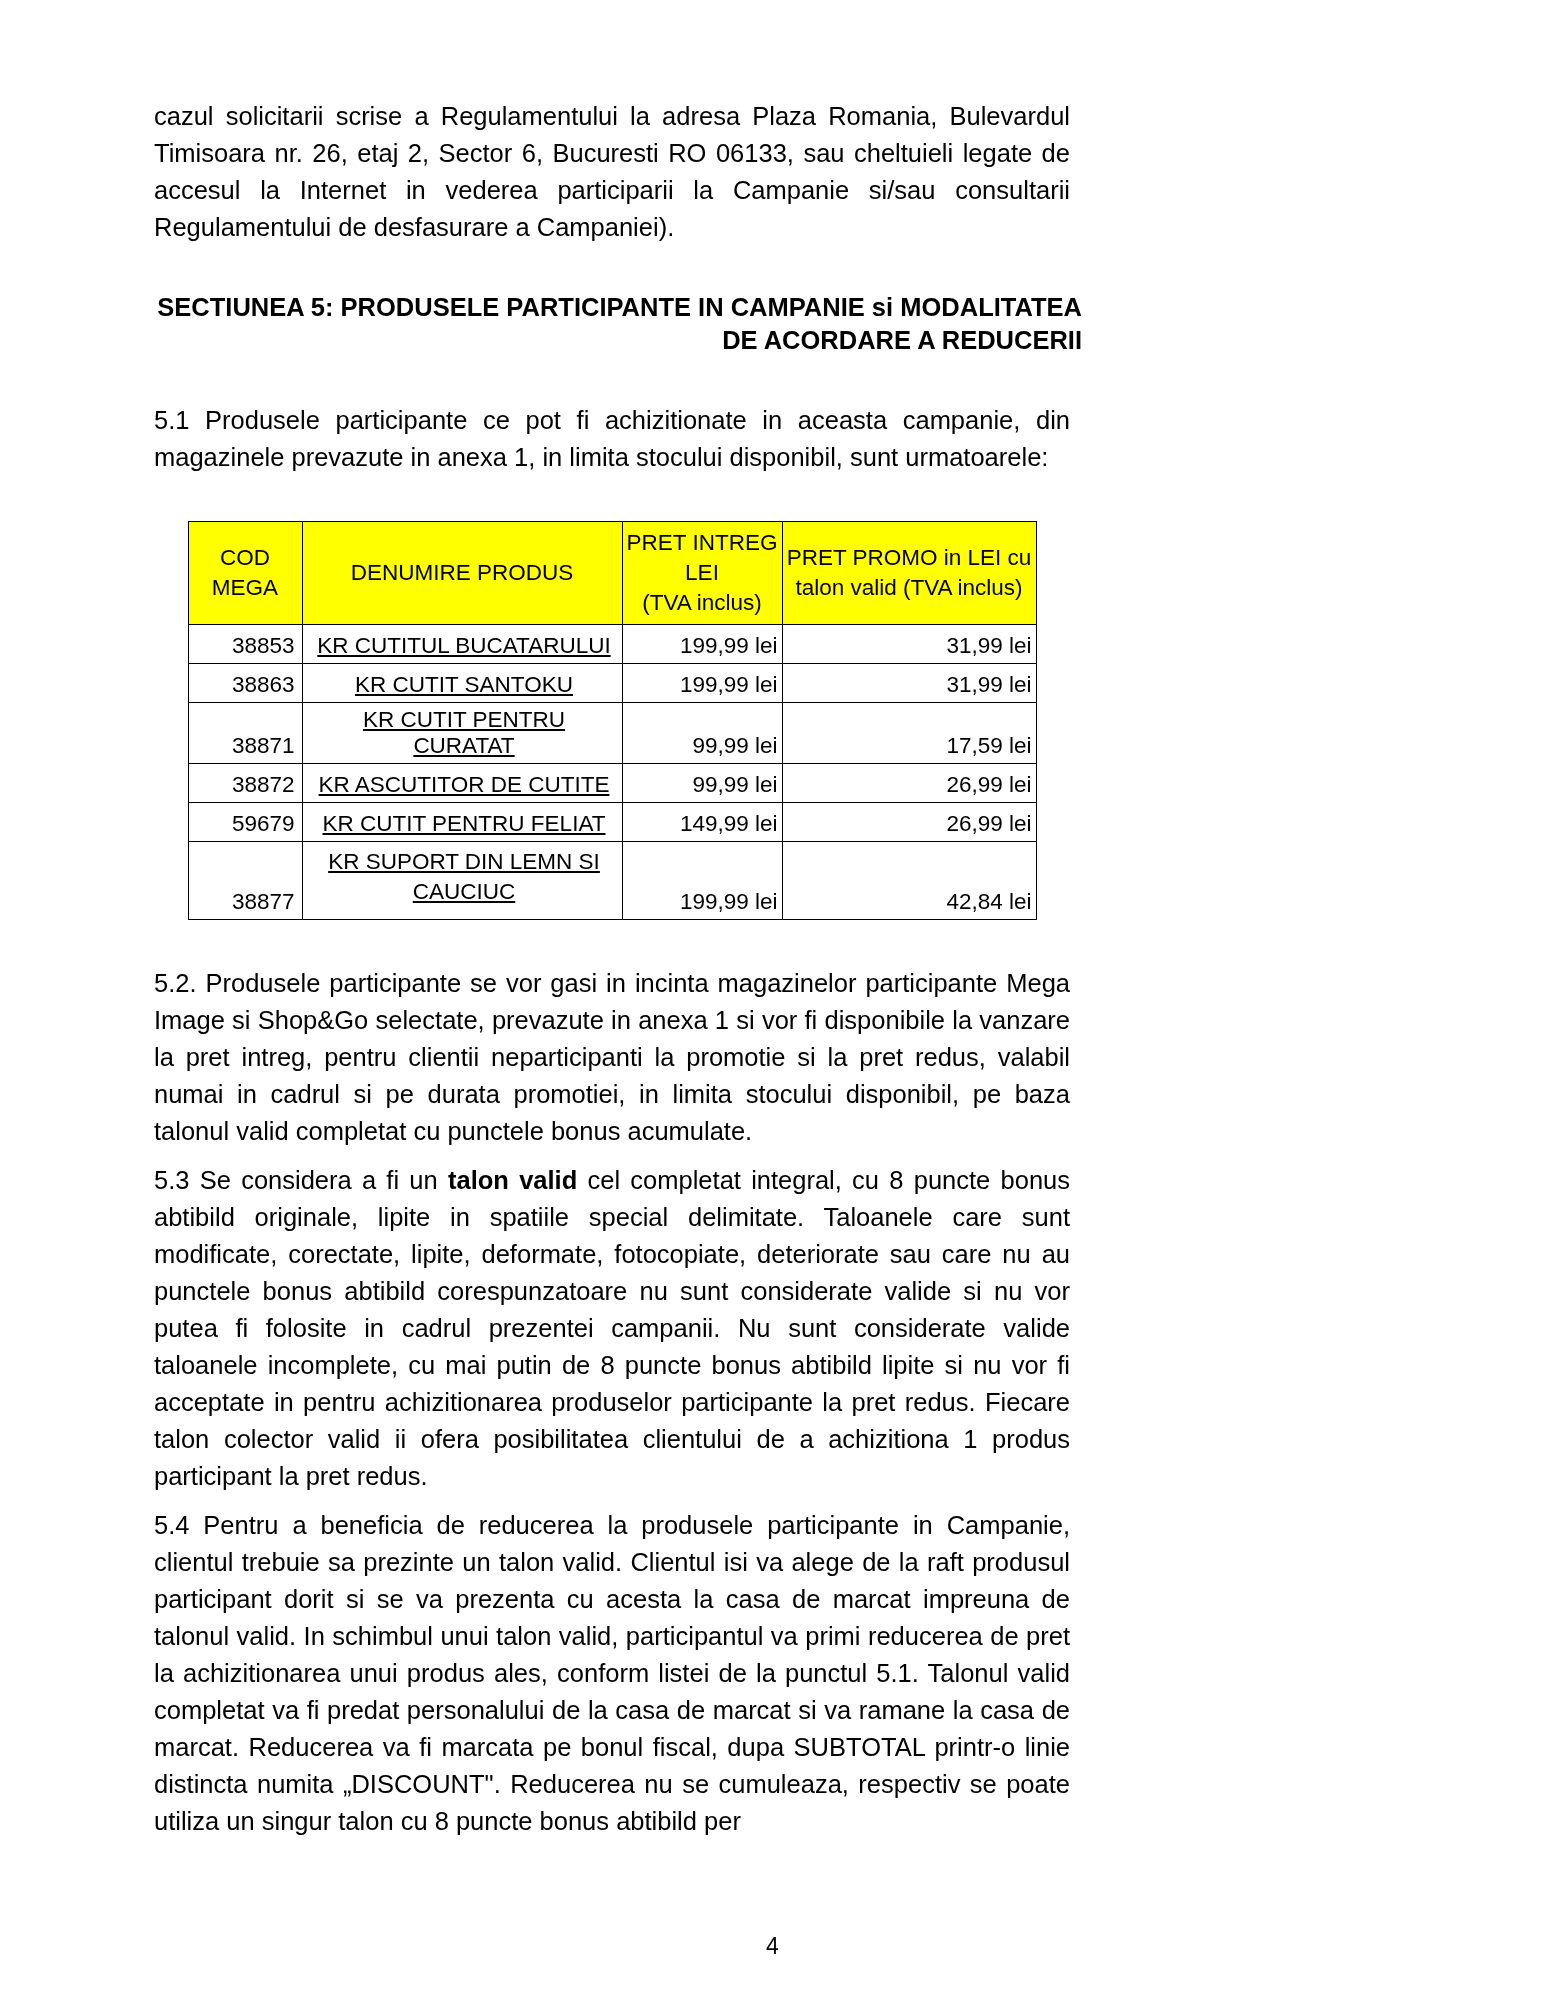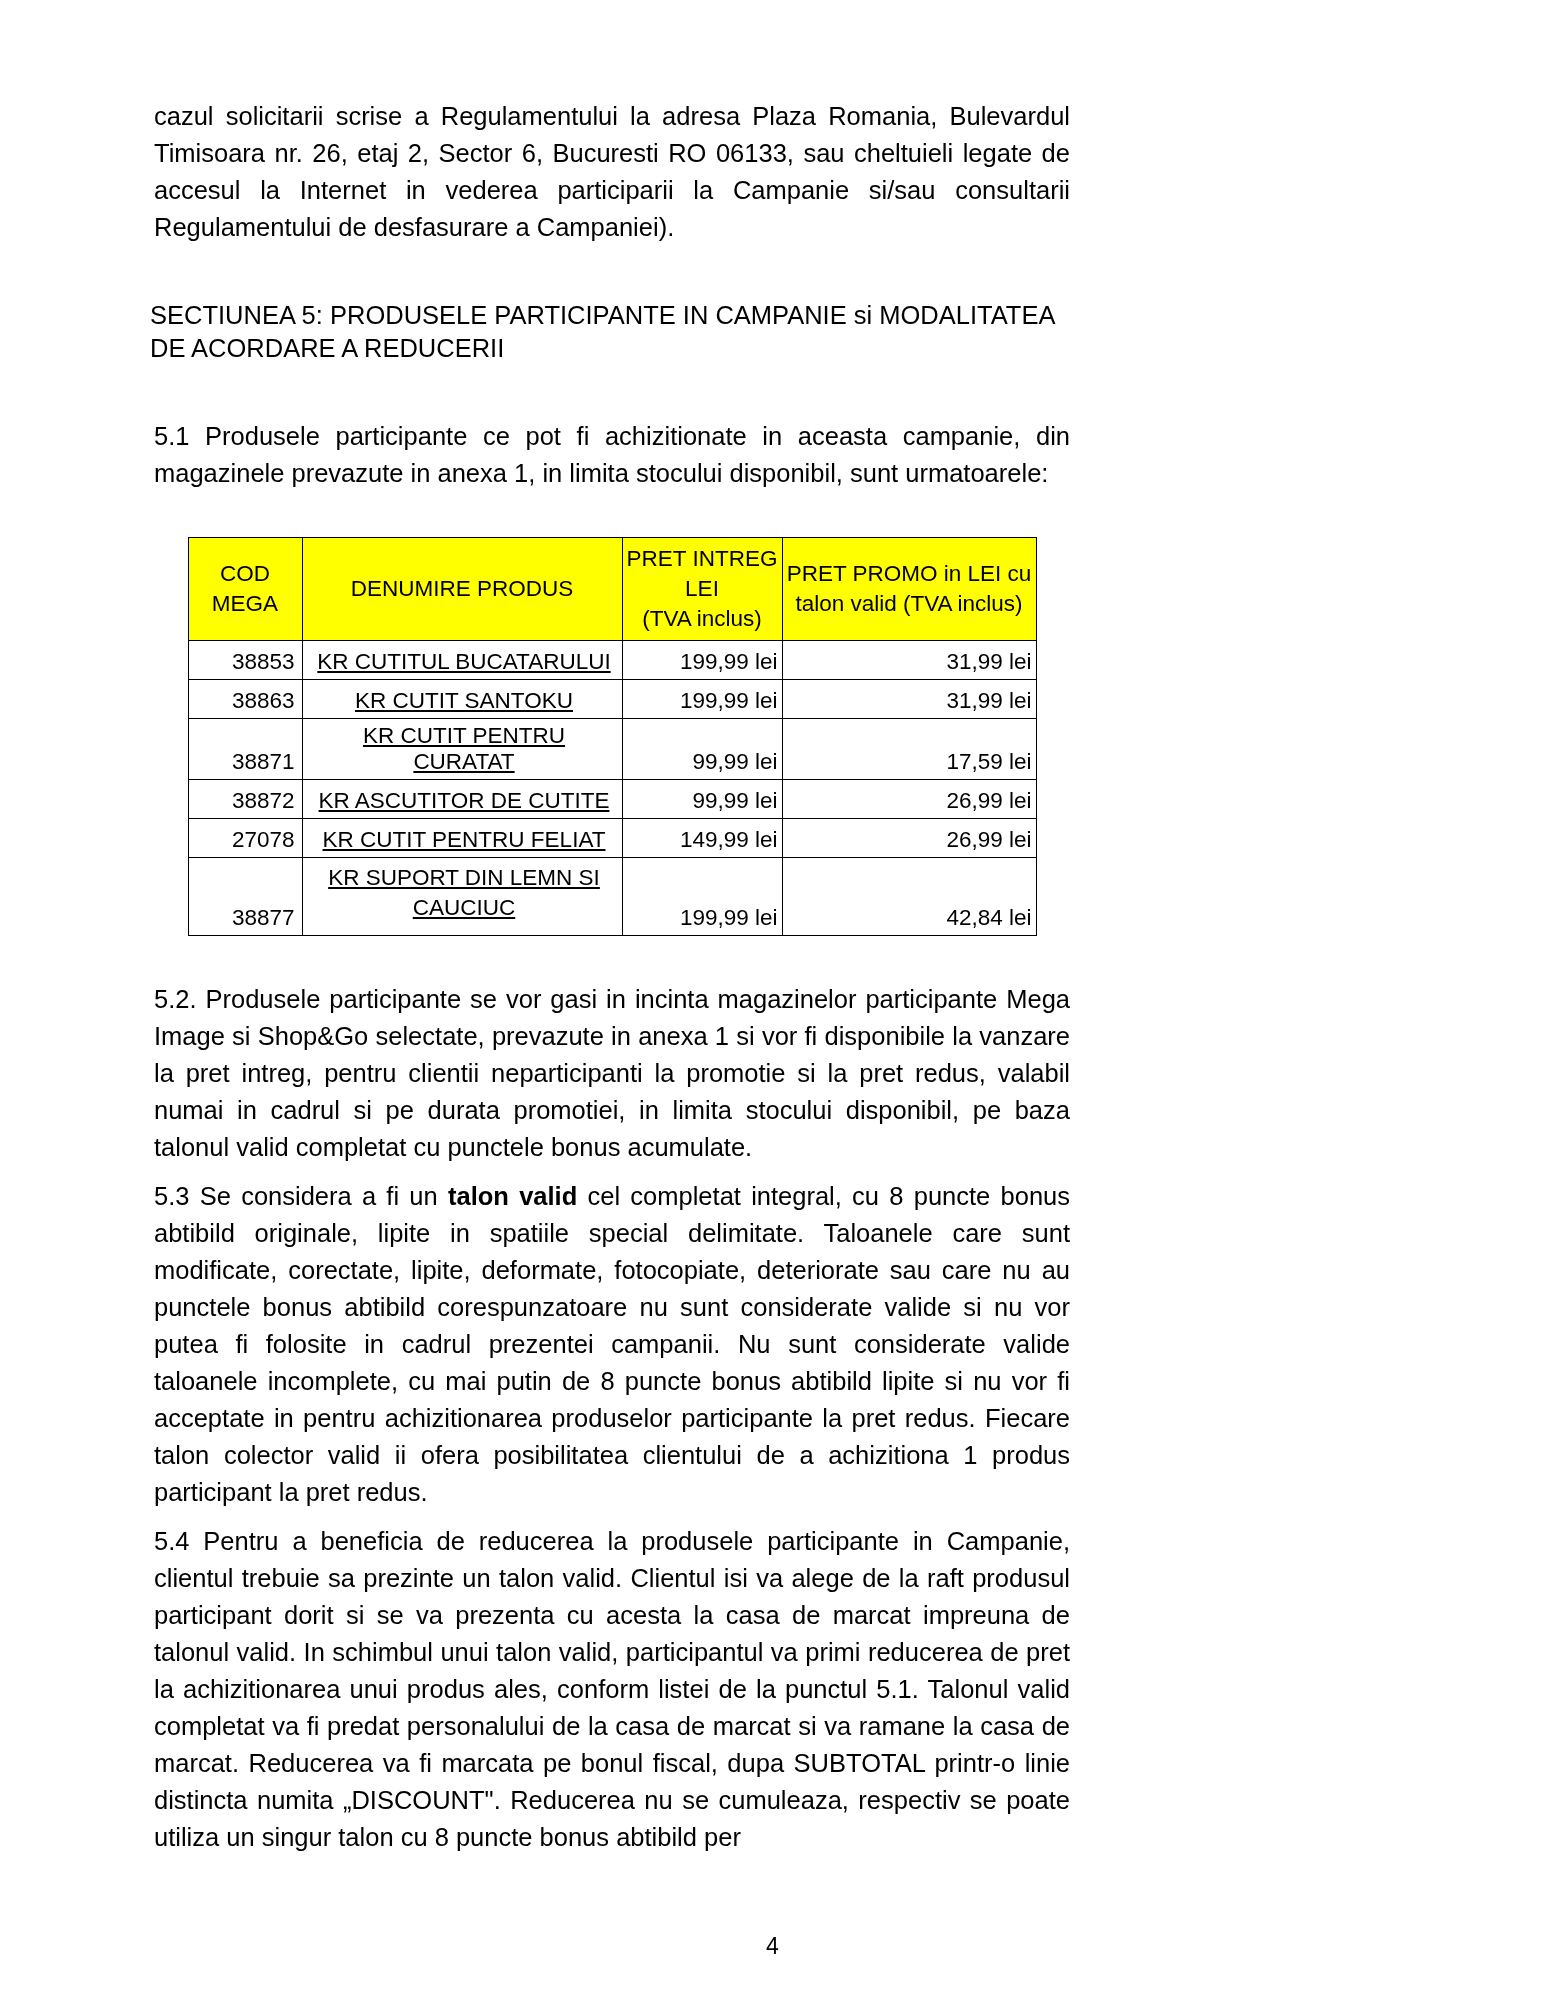--- a/index.html
+++ b/index.html
@@ -26,25 +26,25 @@
     margin: 12px;
     font-size: 25.5px;
     line-height: 37px;
     text-align: justify;
     text-justify: inter-word;
     color: #000;
   }
   .para-gap-lg { height: 33px; }
 
   h2.section-heading {
-    margin: 8px;
+    margin: 0;
     font-size: 25.5px;
     line-height: 33px;
-    font-weight: normal;
-    text-align: left;
+    font-weight: bold;
+    text-align: right;
   }
 
   
   table.products {
     border-collapse: collapse;
     width: 848px;
     margin: 0;
     table-layout: fixed;
     font-size: 22px;
   }
@@ -175,21 +175,21 @@
             <td class="pret">99,99 lei</td>
             <td class="promo">17,59 lei</td>
           </tr>
           <tr>
             <td class="cod">38872</td>
             <td class="den">KR ASCUTITOR DE CUTITE</td>
             <td class="pret">99,99 lei</td>
             <td class="promo">26,99 lei</td>
           </tr>
           <tr>
-            <td class="cod">27078</td>
+            <td class="cod">59679</td>
             <td class="den">KR CUTIT PENTRU FELIAT</td>
             <td class="pret">149,99 lei</td>
             <td class="promo">26,99 lei</td>
           </tr>
           <tr class="tall">
             <td class="cod">38877</td>
             <td class="den den-two">
               <span class="hdr-line">KR SUPORT DIN LEMN SI</span>
               <span class="hdr-line">CAUCIUC</span>
             </td>

